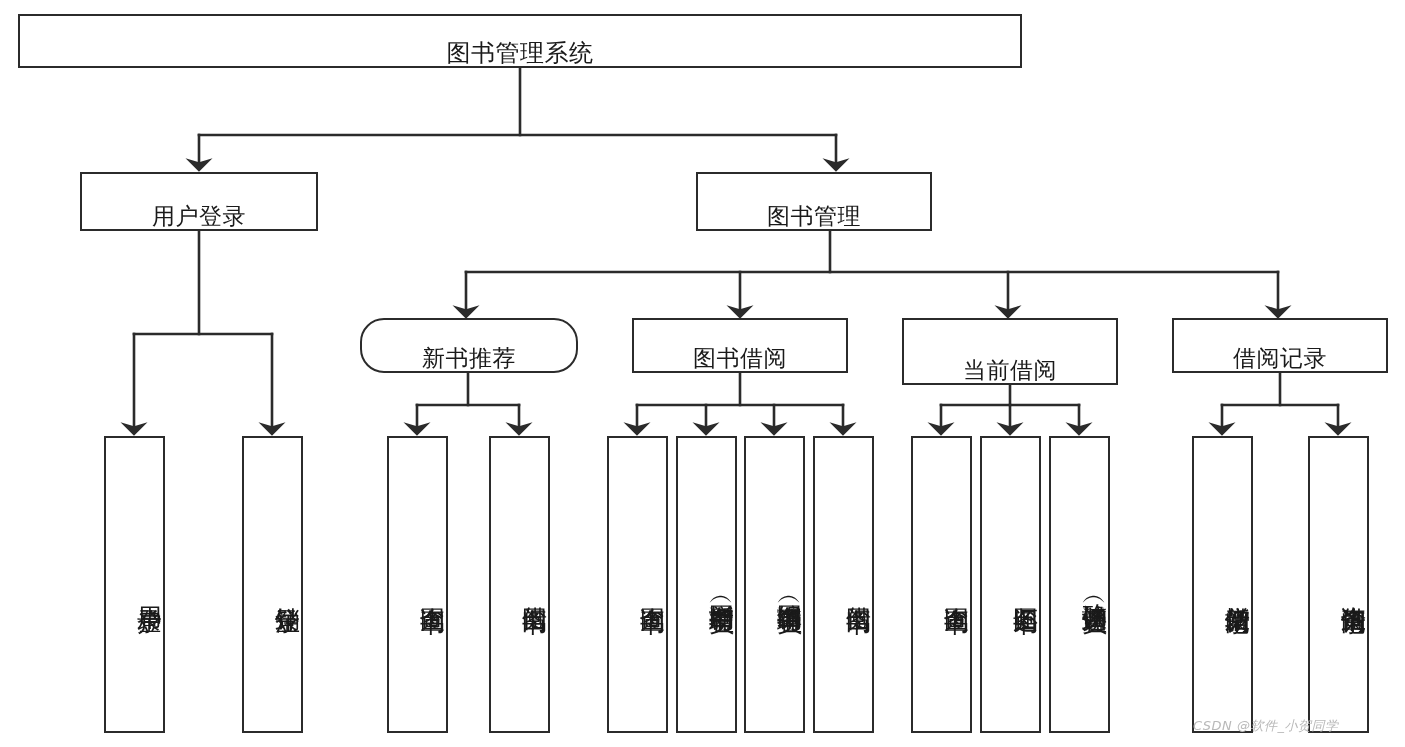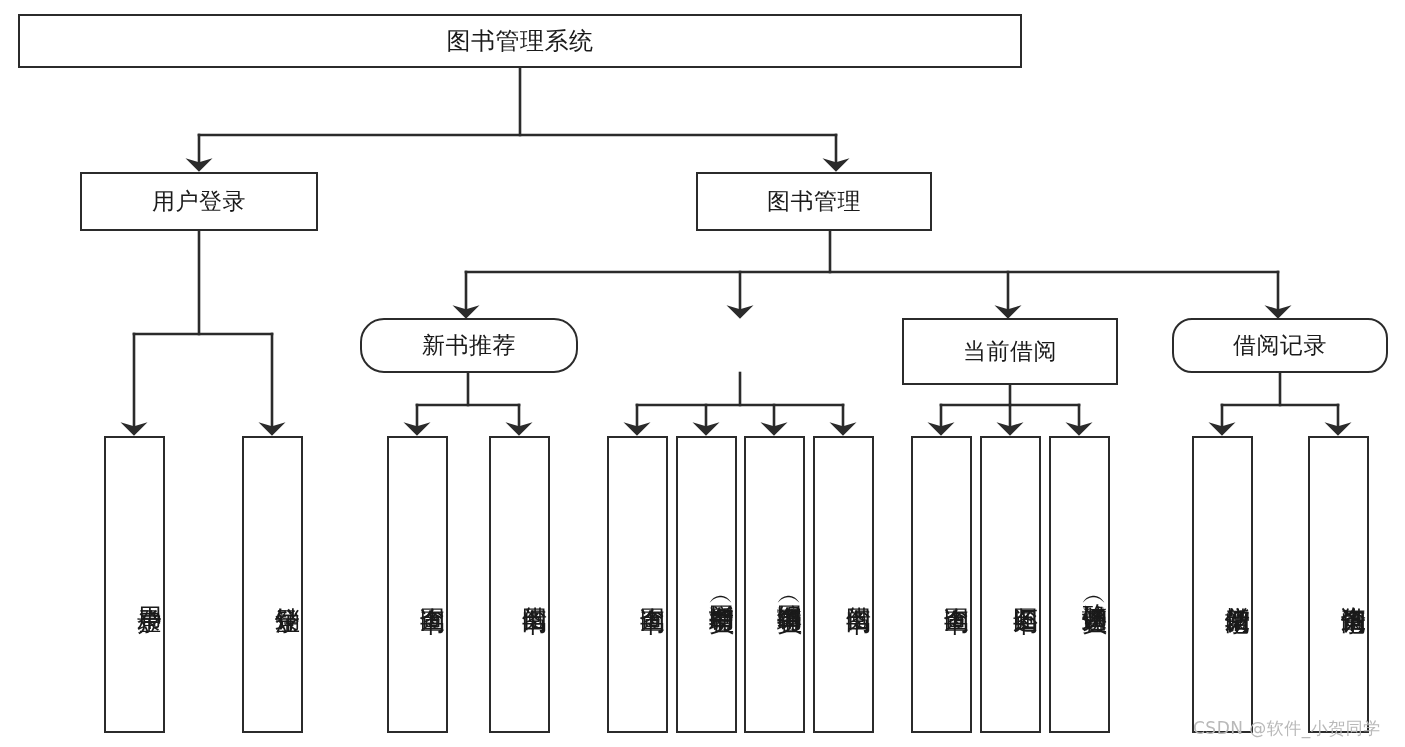--- a/index.html
+++ b/index.html
@@ -26,21 +26,21 @@
     width: 1405px;
     height: 747px;
   }
   .node {
     position: absolute;
     box-sizing: border-box;
     border: 2px solid #2b2b2b;
     background: #ffffff;
     color: #1a1a1a;
     display: flex;
-    align-items: center;
+    align-items: flex-end;
     justify-content: center;
     text-align: center;
   }
   .node-h {
     font-size: 23px;
     letter-spacing: 0.5px;
     line-height: 1.1;
   }
   .node-root {
     font-size: 24px;
@@ -55,25 +55,26 @@
     justify-content: center;
     padding-top: 8px;
   }
   .node-v .vtext {
     writing-mode: vertical-rl;
     text-orientation: upright;
     display: block;
   }
   .watermark {
     position: absolute;
-    font-size: 17px;
+    font-size: 13px;
     color: #b9b9b9;
     letter-spacing: 0.5px;
     white-space: nowrap;
     pointer-events: none;
+    font-style: italic;
   }
 </style>
 </head>
 <body>
 
 <div id="diagram-root">
 
   <svg id="edge-layer" viewBox="0 0 1405 747" width="1405" height="747" xmlns="http://www.w3.org/2000/svg">
     <defs>
       <marker id="arrowhead" markerWidth="10" markerHeight="12" refX="2.2" refY="5.2" orient="auto" markerUnits="strokeWidth">
@@ -131,24 +132,27 @@
   <div class="node node-h" style="left:80px; top:172px; width:238px; height:59px;">
     <span>用户登录</span>
   </div>
   <div class="node node-h" style="left:696px; top:172px; width:236px; height:59px;">
     <span>图书管理</span>
   </div>
 
   <div class="node node-h" style="left:360px; top:318px; width:218px; height:55px;border-radius:24px;">
     <span>新书推荐</span>
   </div>
+  <div class="node node-h" style="left:632px; top:318px; width:216px; height:55px;">
+    <span>图书借阅</span>
+  </div>
   <div class="node node-h" style="left:902px; top:318px; width:216px; height:67px;">
     <span>当前借阅</span>
   </div>
-  <div class="node node-h" style="left:1172px; top:318px; width:216px; height:55px;border-radius:20px;">
+  <div class="node node-h" style="left:1172px; top:318px; width:216px; height:55px;">
     <span>借阅记录</span>
   </div>
 
   <div class="node node-v" style="left:104px; top:436px; width:61px; height:297px;">
     <span class="vtext">用户登录</span>
   </div>
   <div class="node node-v" style="left:242px; top:436px; width:61px; height:297px;">
     <span class="vtext">注销登录</span>
   </div>
 

